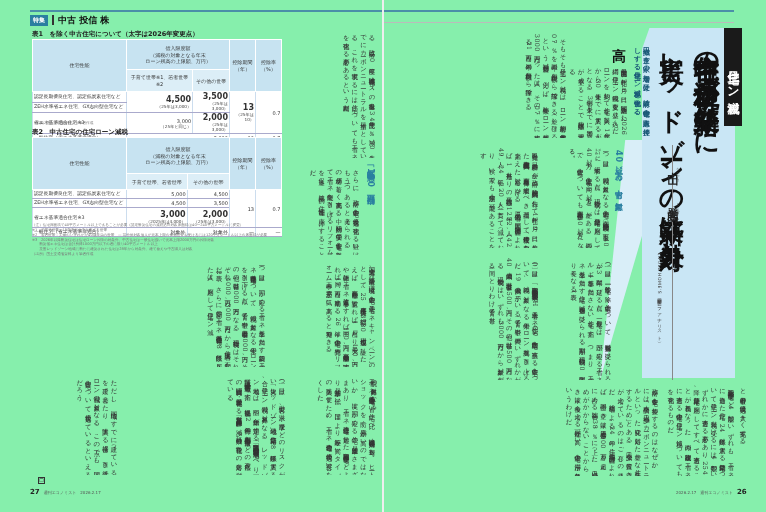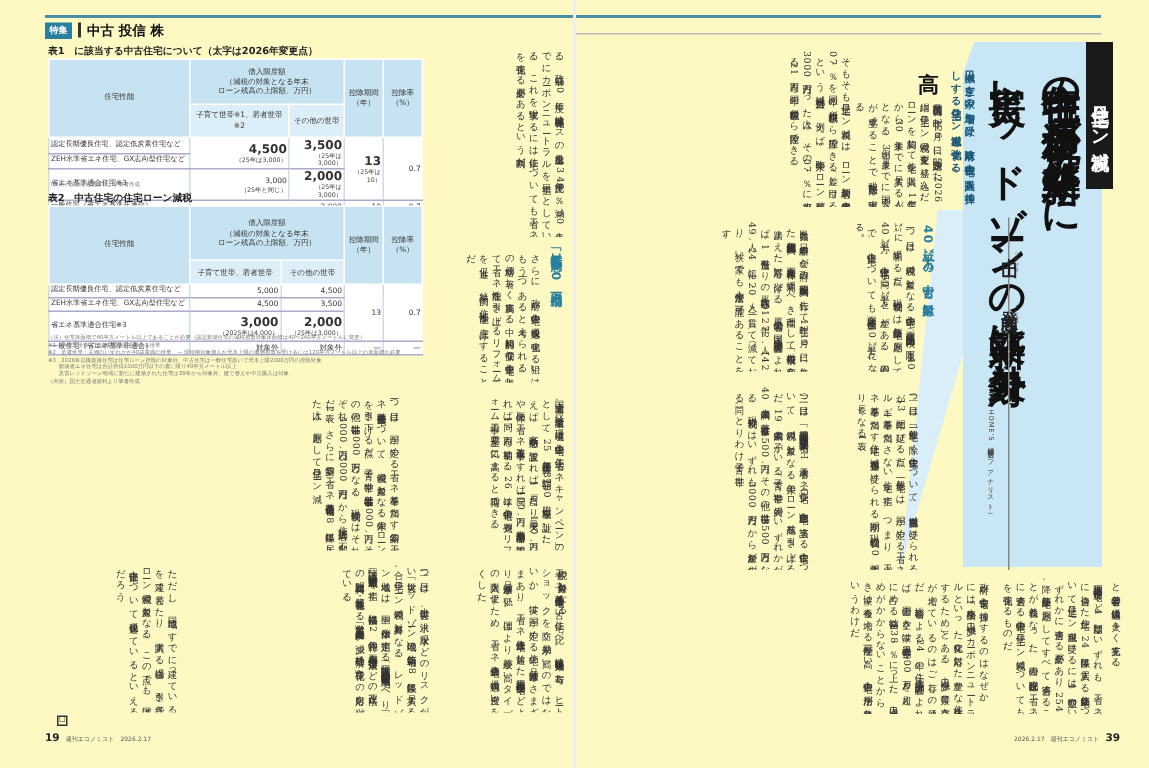--- a/index.html
+++ b/index.html
@@ -1,19 +1,19 @@
 <!DOCTYPE html>
 <html><head>
 <meta charset="utf-8">
 <style>
   * { box-sizing: border-box; margin: 0; padding: 0; }
   html, body { width: 766px; height: 512px; overflow: hidden; background: #fff; }
   body { position: relative; font-family: "DejaVu Serif", serif; color: #222; }
 
-  .spread { position: absolute; left: 0; top: 0; width: 766px; height: 512px; background: #fef9c3; }
+  .spread { position: absolute; left: 0; top: 0; width: 766px; height: 512px; background: #86efac; }
   .gutter { position: absolute; left: 382px; top: 0; width: 2px; height: 512px; background: #eee; }
 
   .topline-l { position: absolute; left: 30px; top: 10px; width: 352px; height: 2px; background: #4a8fa8; }
   .topline-r { position: absolute; left: 384px; top: 10px; width: 350px; height: 2px; background: #4a8fa8; }
   .topline-r2 { position: absolute; left: 384px; top: 22px; width: 350px; height: 1px; background: #bbb; }
 
   .section-head { position: absolute; left: 30px; top: 14px; height: 12px; display: flex; align-items: center; gap: 4px; font-family: "DejaVu Sans", sans-serif; }
   .section-badge { background: #2a7fa0; color: #fff; font-size: 6px; padding: 1px 3px; font-weight: bold; }
   .section-bar { width: 2px; height: 10px; background: #333; }
   .section-title { font-size: 9px; font-weight: bold; color: #111; }
@@ -56,21 +56,21 @@
 <div class="spread">
   <div class="gutter"></div>
 
   <div class="topline-l"></div>
   <div class="section-head">
     <span class="section-badge">特集</span>
     <span class="section-bar"></span>
     <span class="section-title">中古 投信 株</span>
   </div>
 
-  <div class="tbl-caption" style="top:30px;">表1　に該当する中古住宅について（太字は2026年変更点）</div>
+  <div class="tbl-caption" style="top:30px;">表1　を除く中古住宅について（太字は2026年変更点）</div>
   <table class="t" style="top:39px;">
     <tbody>
         <tr>
       <th rowspan="2" style="width:94px;height:52px;">住宅性能</th>
       <th colspan="2" style="white-space:pre-line;">借入限度額
 （減税の対象となる年末
 ローン残高の上限額、万円）</th>
       <th rowspan="2" style="width:26px;">控除期間（年）</th>
       <th rowspan="2" style="width:26px;">控除率（%）</th>
     </tr>
@@ -182,21 +182,21 @@
   <div class="vcol" style="left:266px; top:262px; width:110px; height:105px;">国土交通省、経済産業省、環境省は中古住宅の「住宅省エネキャンペーン」の事業費として、25年度補正予算に総額3780億円規模を計上した。例えば、高断熱窓を設置すれば1戸当たり最大100万円、開口部や躯体の省エネ改修工事をすれば同100万円、高効率給湯器を設置すれば同17万円を補助する。26年は中古住宅の売買やリフォーム工事の需要が一気に高まると期待できる。</div>
   <div class="vcol" style="left:30px; top:262px; width:236px; height:105px;">一つ目は、国が定める省エネ基準を満たす新築の「省エネ基準適合住宅」について、減税の対象となる年末のローン残高を引き下げる点だ。子育て世帯や若者世帯は3000万円、その他の世帯は2000万円となる。現行税制ではそれぞれ4000万円、3000万円だから住宅購入者に不利な変更だ（表2）。さらに新築の省エネ基準適合住宅に28年以降に入居した人は、原則として住宅ローン減</div>
 
   <div class="vcol" style="left:290px; top:375px; width:86px; height:100px;">省エネ基準適合住宅は古い住宅に比べ、地球温暖化対策に寄与し、ヒートショックを防ぐ効果が高いのではないか。実は国が定める住宅の品質基準はさまざまあり、省エネ適合住宅は前述した認定長期優良住宅などより品質基準が低い。国はより等級が高いタイプの購入を促すため、省エネ適合住宅の税優遇の度合いを低くした。</div>
   <div class="vcol" style="left:368px; top:375px; width:10px; height:100px;">税の対象外となる。</div>
   <div class="vcol" style="left:120px; top:375px; width:166px; height:100px;">二つ目は、土砂災害、洪水、浸水などのリスクが高い「災害レッドゾーン地域」の新築住宅に28年以降に入居する場合、住宅ローン減税の対象外となる。レッドゾーン地域とは、国や自治体が指定する「災害危険区域」「土砂災害特別警戒区域」「地すべり防止区域」「急傾斜地崩壊危険区域」「浸水被害防止区域」を指す。根拠法は22年施行の都市再生特別措置法などの改正法だ。国交省の説明資料は「頻発・激甚化する自然災害」「生産年齢人口の減少、社会経済の多様化」への対応を挙げている。</div>
   <div class="vcol" style="left:48px; top:375px; width:70px; height:100px;">ただし、同地域にすでに建っている住宅を建て替えたり、購入する場合は、引き続き住宅ローン減税の対象となる。この点でも、国は中古住宅について税優遇しているといえるだろう。</div>
   <div class="endmark">☐</div>
 
   <div class="folio" style="left:30px;">
-    <span class="pg">19</span>
+    <span class="pg">27</span>
     <span>週刊エコノミスト</span>
     <span>2026.2.17</span>
   </div>
 
   <div class="topline-r"></div>
   <div class="topline-r2"></div>
 
   <div class="title-panel-fade"></div>
   <div class="title-panel"></div>
   <div class="title-banner">住宅ローン減税</div>
@@ -223,15 +223,15 @@
   <div class="vcol" style="left:540px; top:258px; width:72px; height:122px;">二つ目は、「一般住宅」を除く中古住宅について、減税措置を受けられる期間が13年間に延びる点だ。一般住宅とは、国が定める省エネルギー基準を満たさない住宅を指す。つまり、省エネ基準を満たす住宅は減税措置を受けられる期間が現行税制の10年間より長くなる（表1）。</div>
   <div class="vcol" style="left:389px; top:258px; width:150px; height:122px;">三つ目は、「認定長期優良住宅」「認定低炭素住宅」「ZEH水準省エネ住宅」「GX志向型住宅」に該当する中古住宅について、減税の対象となる年末のローン残高を引き上げる点だ。19歳未満の子がいる「子育て世帯」や夫婦のいずれかが40歳未満の「若者世帯」は4500万円、その他の世帯は3500万円となる。現行税制ではいずれも3000万円だから対象が広がる（同）。とりわけ子育て世帯</div>
 
   <div class="vcol" style="left:660px; top:384px; width:75px; height:92px;">認定長期優良住宅など4類型はいずれも、省エネ基準に適合した住宅だ。24年以降に入居する新築住宅について住宅ローン減税を受けるには4類型のいずれかに適合する必要があり、25年4月以降、新築住宅は原則としてすべて適合することが義務となった。今回の税制改正は省エネ基準に適合する中古住宅の住宅ローン減税についても税優遇を強化するものだ。</div>
   <div class="vcol" style="left:735px; top:384px; width:12px; height:92px;">と若者世帯の税優遇は大きく拡充する。</div>
   <div class="vcol" style="left:389px; top:384px; width:270px; height:92px;">政府が中古住宅を後押しするのはなぜか。与党税制改正大綱には「本格的な人口減少やカーボンニュートラルといった変化に対応した豊かな住生活を実現するため」とある。人口減少を背景に空き家が増えているのはご存じの通りだ。総務省による24年の住宅・土地統計調査によれば、全国の空き家は過去最多の900万戸を超え、総住宅数に占める割合は13・8％に上った。人口減少に歯止めがかからないことから、空き家は今後も増える可能性が高い。中古住宅の活用が急務というわけだ。</div>
 
   <div class="folio" style="left:676px;">
     <span>2026.2.17</span>
     <span>週刊エコノミスト</span>
-    <span class="pg">39</span>
+    <span class="pg">26</span>
   </div>
 </div>
 
 </body></html>

